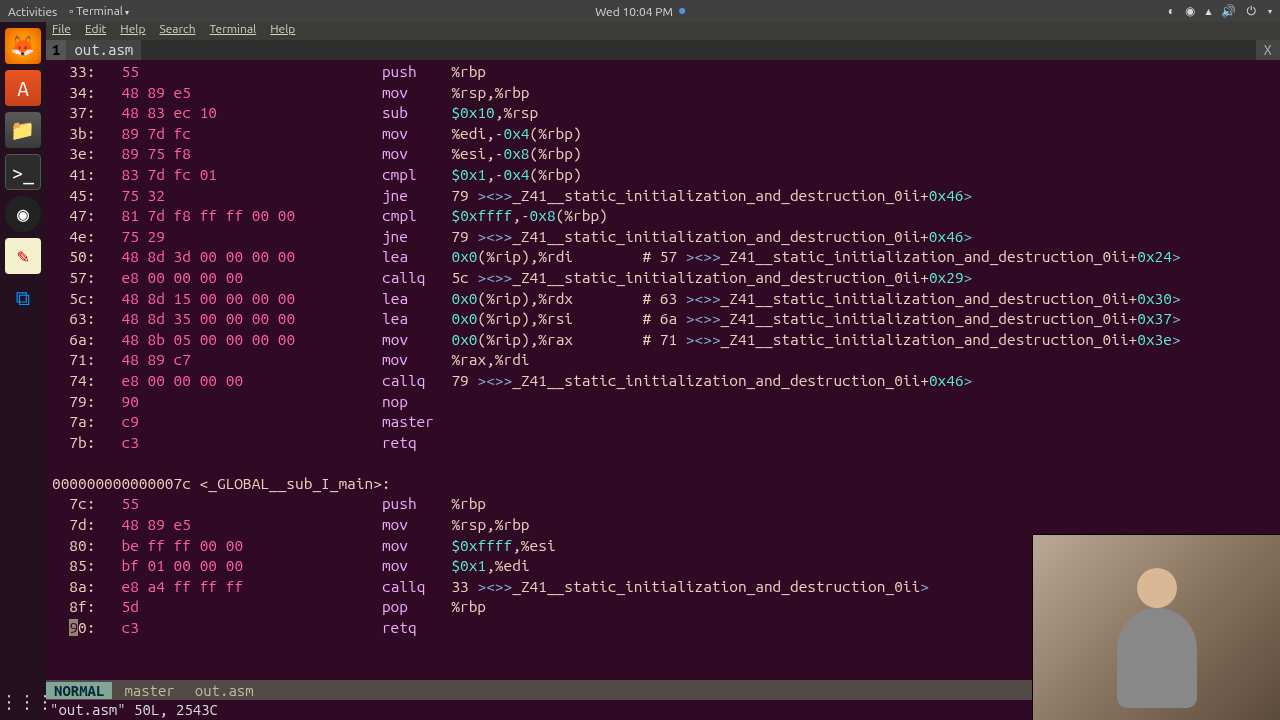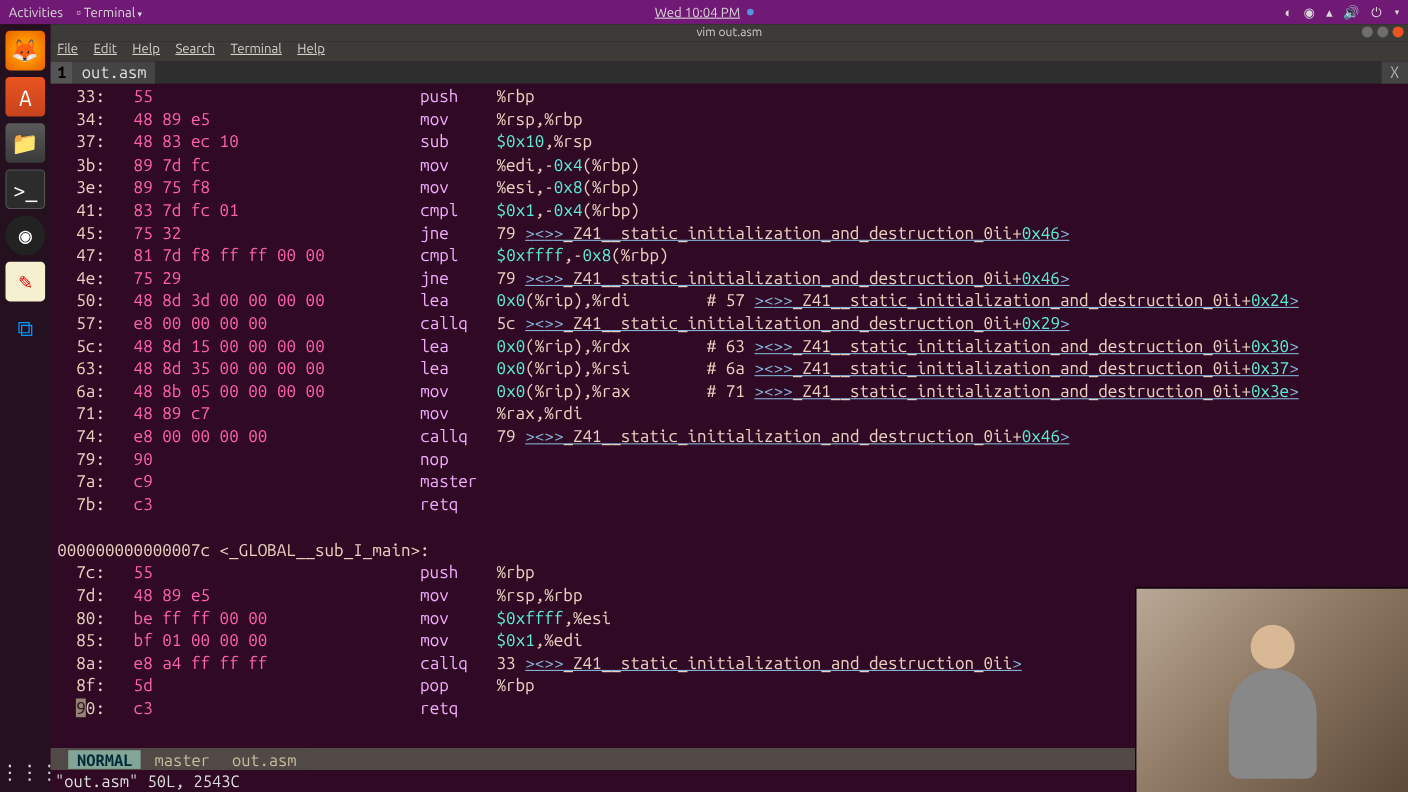--- a/index.html
+++ b/index.html
@@ -6,30 +6,30 @@
 body {
   width: 1280px; height: 720px;
   background: #300a24;
   font-family: 'Ubuntu Mono', 'DejaVu Sans Mono', monospace;
   font-size: 15px;
   overflow: hidden;
   position: relative;
 }
 .topbar {
   height: 22px;
-  background: #701a75;
+  background: #404040;
   color: #d8d8d8;
   display: flex;
   align-items: center;
   font-family: Ubuntu, sans-serif;
   font-size: 12px;
   padding: 0 8px;
 }
 .topbar .left { display: flex; gap: 12px; align-items: center; }
-.topbar .center { position: absolute; left: 50%; transform: translateX(-50%); display:flex; align-items:center; gap:6px;text-decoration:underline;}
+.topbar .center { position: absolute; left: 50%; transform: translateX(-50%); display:flex; align-items:center; gap:6px;}
 .topbar .right { margin-left: auto; display: flex; gap: 10px; align-items: center; }
 .topbar .dot { width:6px; height:6px; border-radius:50%; background:#5294e2;}
 .dropdown-arrow { font-size: 8px; margin-left: 2px; }
 .dock {
   position: absolute;
   left: 0; top: 22px; bottom: 0;
   width: 46px;
   background: rgba(30,20,30,0.6);
   display: flex;
   flex-direction: column;
@@ -112,32 +112,31 @@
   color: #eee;
   font-size: 15.5px;
   line-height: 20.6px;
   overflow: hidden;
 }
 .hex { color: #d33682; }
 .hex.bright { color: #ff5faf; }
 .op { color: #f0abfc; }
 .arg { color: #e8d0c0; }
 .addr { color: #e8d0c0; margin-top: 16px; }
-.lt { color: #87afd7; text-decoration: underline; }
+.lt { color: #87afd7; }
 .gt { color: #87afd7; }
 .sym { color: #e8d0c0; }
 .num { color: #5eead4; }
 .cursor { background: #928374; color: #300a24; }
 .statusline {
   height: 20px;
   background: #504945;
   display: flex;
   align-items: center;
   font-size: 15px;
-  padding-left: 16px;
 }
 .mode { background: #83a598; color: #002b36; padding: 0 8px; font-weight: bold; }
 .branch { background: #504945; color: #c7b99c; padding: 0 12px; }
 .fname { background: #504945; color: #c7b99c; padding: 0 8px; }
 .cmdline {
   height: 20px;
   color: #ddd;
   padding-left: 4px;
   font-size: 15px;
   line-height: 20px;
@@ -196,28 +195,20 @@
   <div class="dock-item software">A</div>
   <div class="dock-item files">📁</div>
   <div class="dock-item terminal">&gt;_</div>
   <div class="dock-item obs">◉</div>
   <div class="dock-item xournal">✎</div>
   <div class="dock-item vscode">⧉</div>
   <div class="apps-icon">⋮⋮⋮</div>
 </div>
 
 <div class="window">
-  <div class="titlebar">
-    <span>vim out.asm</span>
-    <div class="win-buttons">
-      <div class="win-btn min"></div>
-      <div class="win-btn max"></div>
-      <div class="win-btn close"></div>
-    </div>
-  </div>
   <div class="menubar">
     <span>File</span>
     <span>Edit</span>
     <span>Help</span>
     <span>Search</span>
     <span>Terminal</span>
     <span>Help</span>
   </div>
   <div class="tabline">
     <span class="tab-num">1</span>

